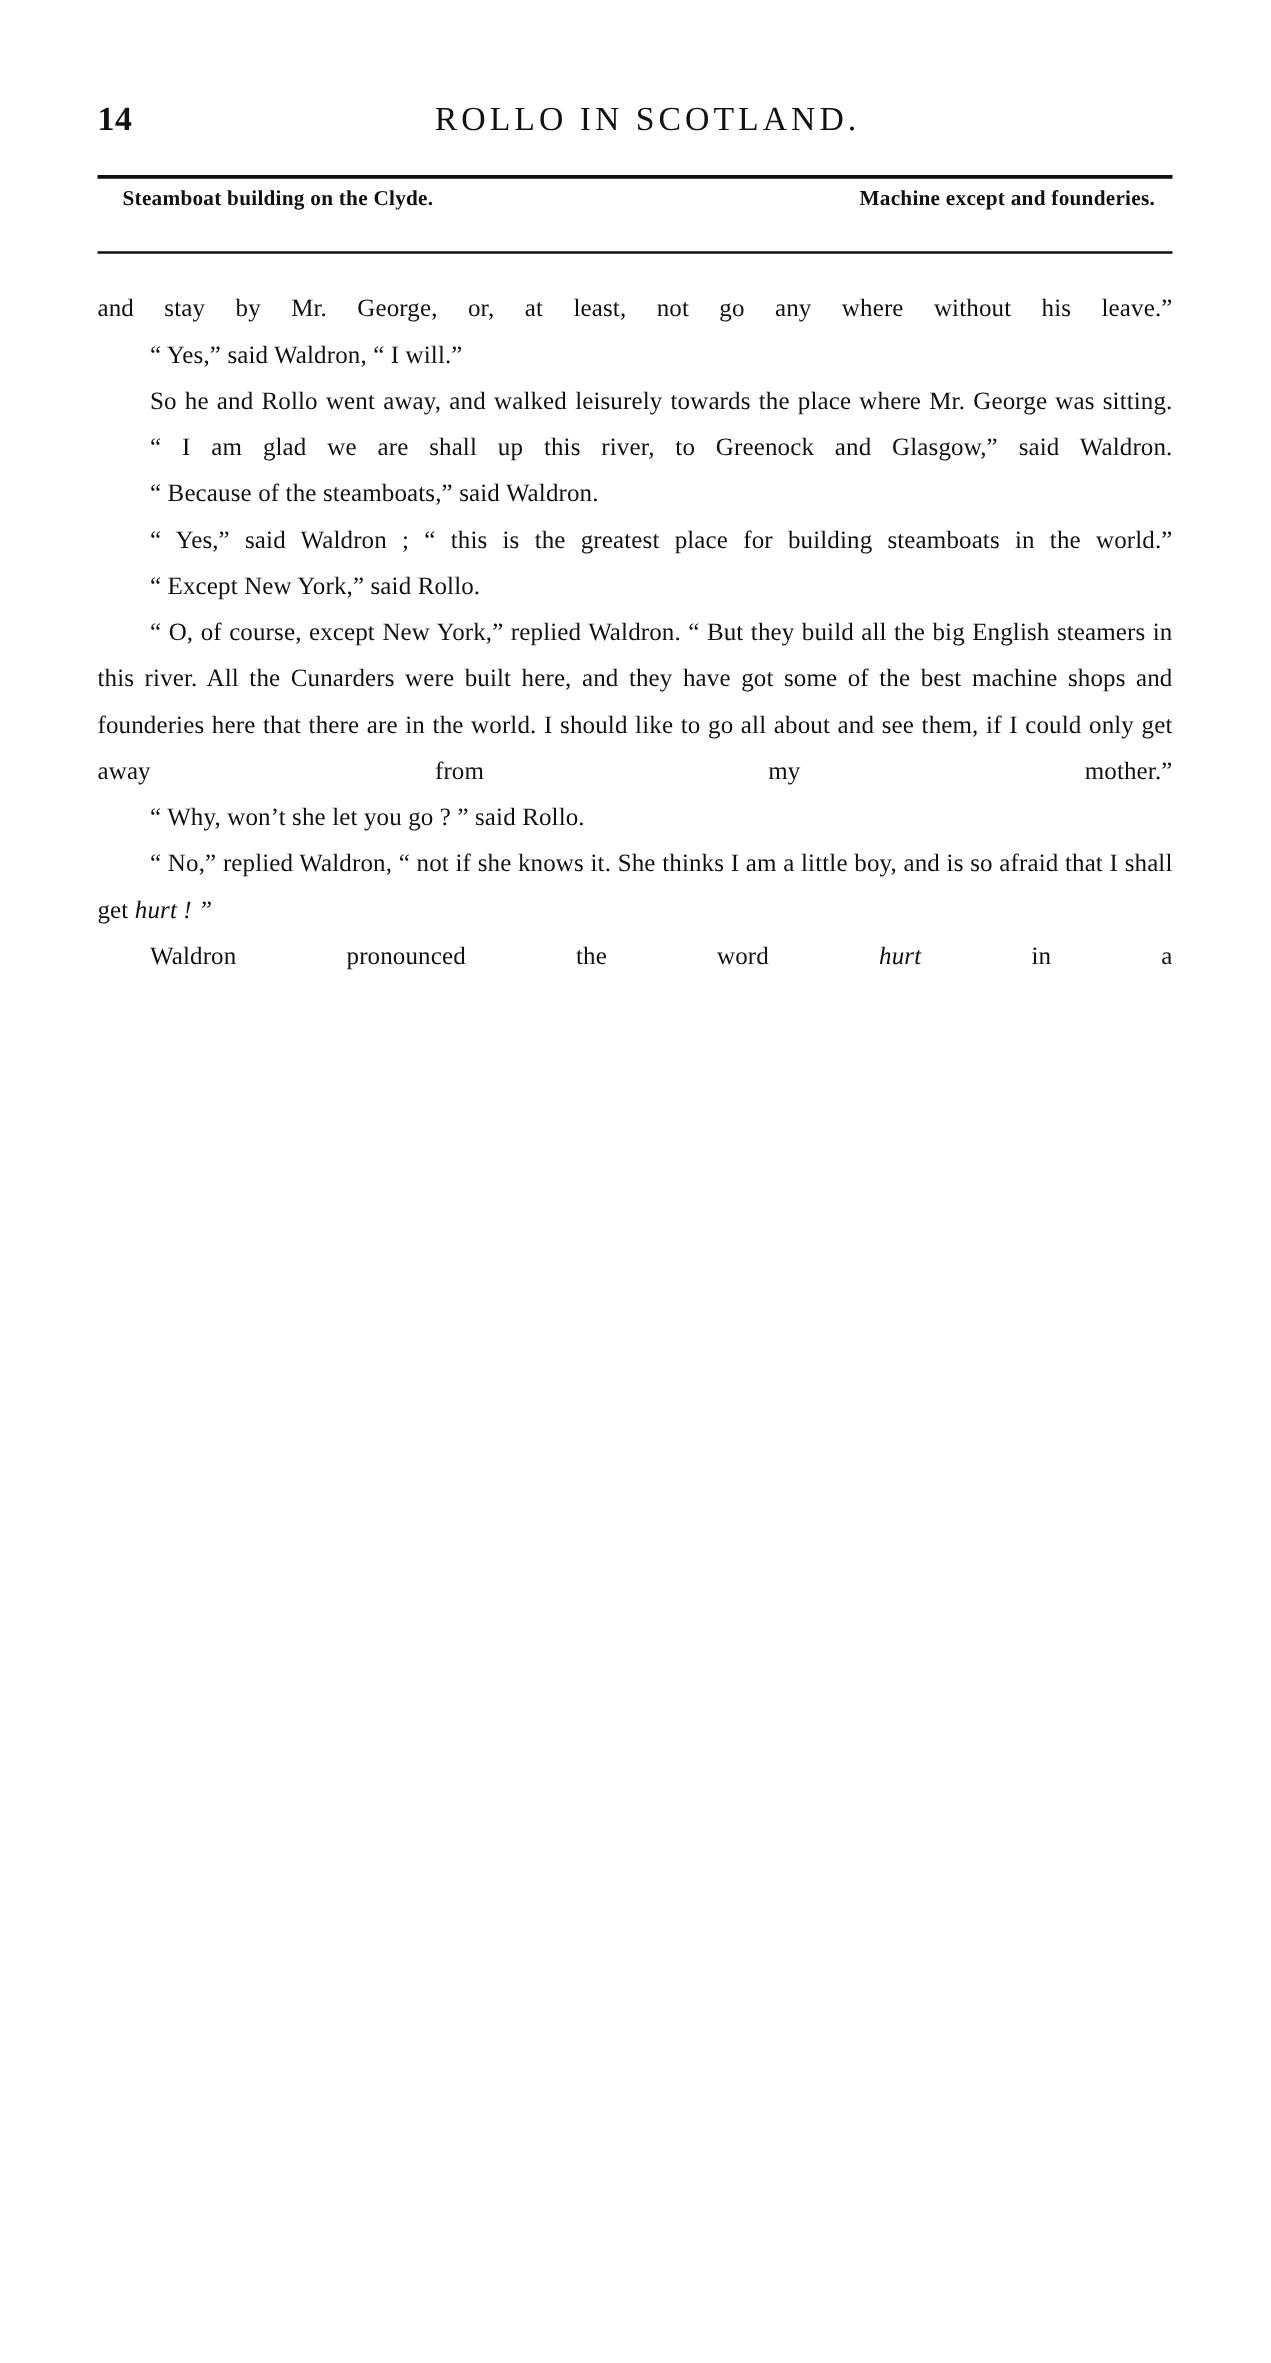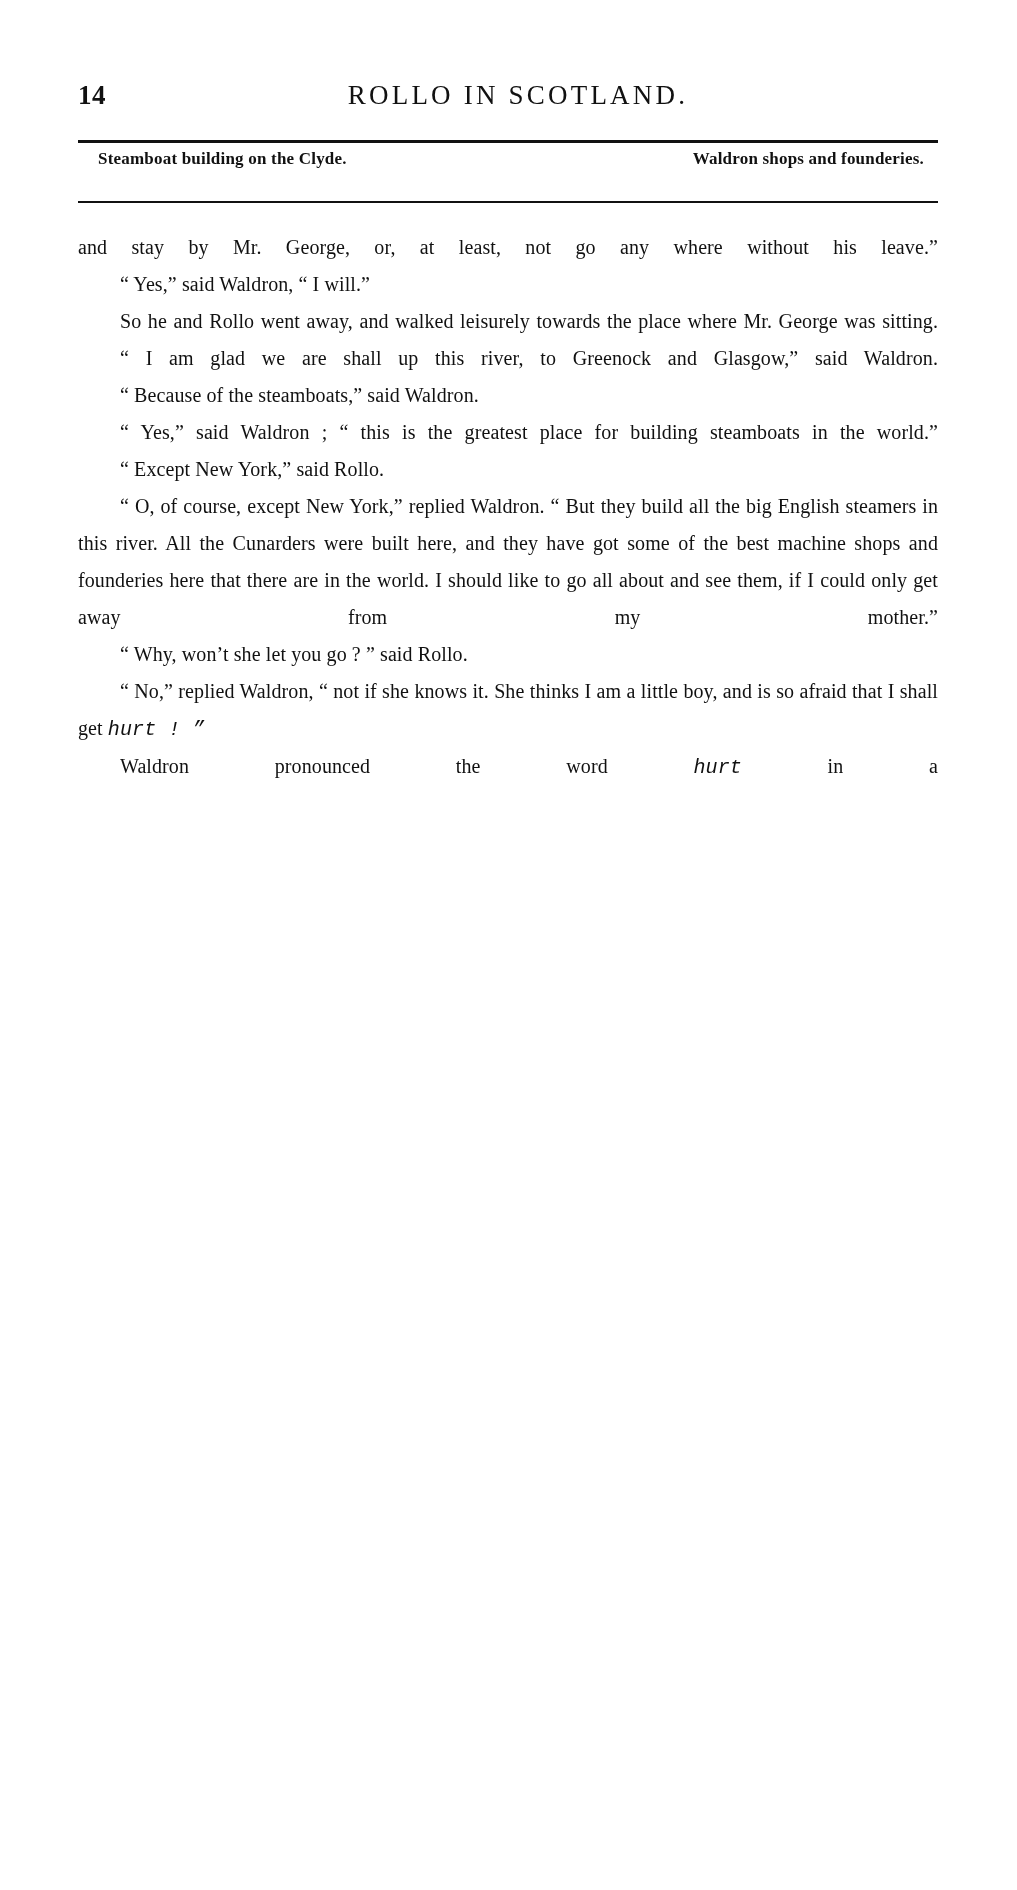--- a/index.html
+++ b/index.html
@@ -83,21 +83,20 @@
   }
   .body p {
     margin: 0;
     text-indent: 42px;
   }
   .body p.noindent {
     text-indent: 0;
   }
   .body i {
     font-style: italic;
-    font-family: Liberation Mono, monospace;
   }
   
   .stretch-last {
     text-align-last: justify;
   }
 </style>
 </head>
 <body>
 
 <div class="page">
@@ -105,21 +104,21 @@
 
     <div class="head-row">
       <div class="folio">14</div>
       <div class="head-title">ROLLO IN SCOTLAND.</div>
     </div>
 
     <div class="rule-thick"></div>
 
     <div class="sidenotes">
       <div class="sidenote-left">Steamboat building on the Clyde.</div>
-      <div class="sidenote-right">Waldron shops and founderies.</div>
+      <div class="sidenote-right">Machine except and founderies.</div>
     </div>
 
     <div class="rule-thin"></div>
 
     <div class="body">
 
       <p class="noindent stretch-last">and stay by Mr. George, or, at least, not go any where without his leave.”</p>
 
       <p>“ Yes,” said Waldron, “ I will.”</p>
 

